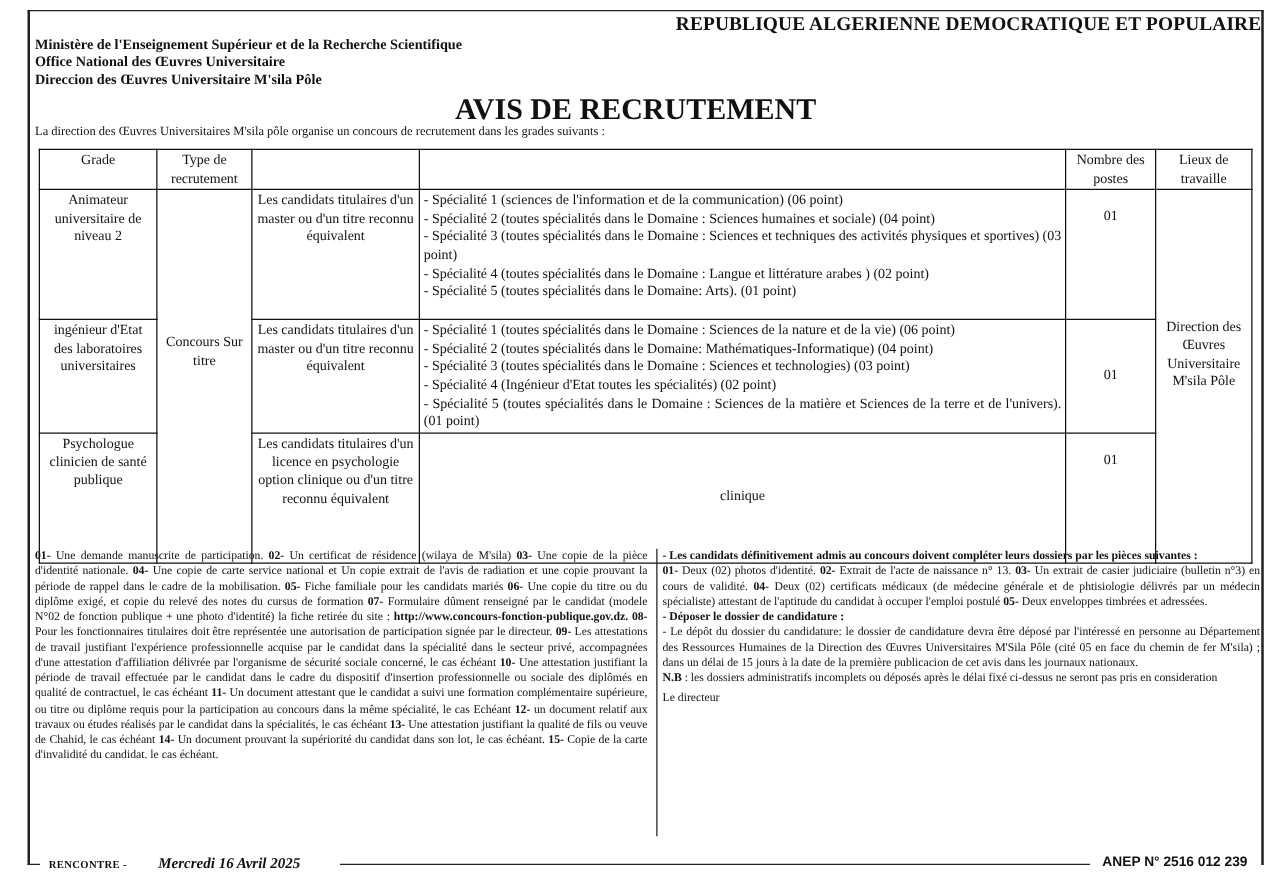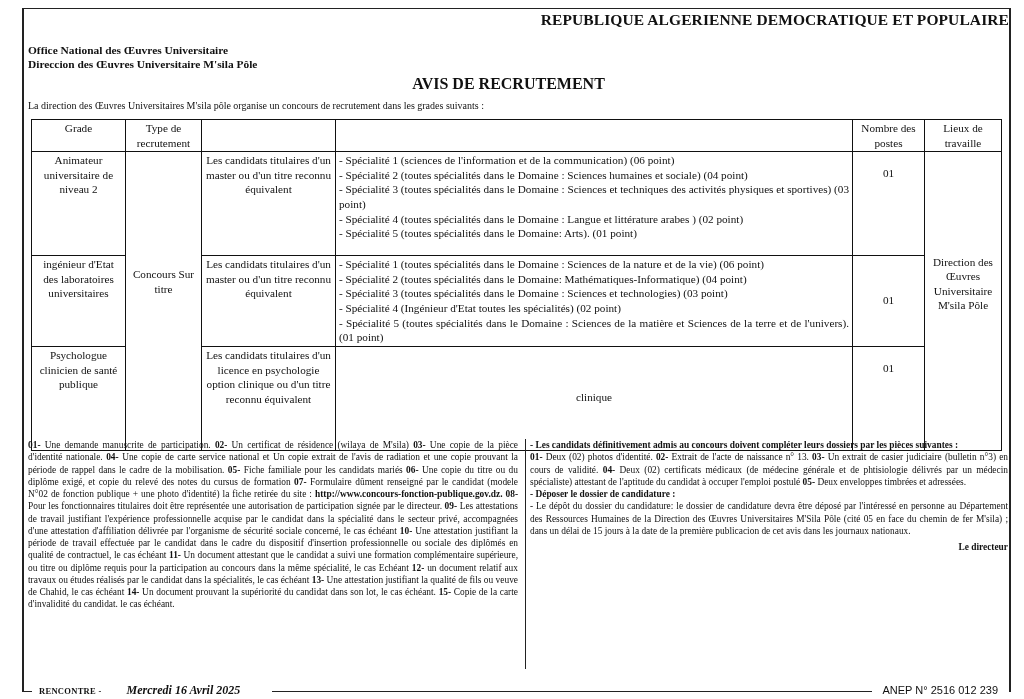--- a/index.html
+++ b/index.html
@@ -12,21 +12,21 @@
     border-top: 1.5px solid #222; border-left: 2px solid #222; border-right: 2px solid #222;
   }
   .hdr-rep {
     position: absolute; left: 0; right: 0; top: 2px; text-align: right;
     font-weight: bold; font-size: 15.5px; letter-spacing: 0.1px;
   }
   .hdr-line { position: absolute; left: 4px; font-weight: bold; font-size: 11.4px; }
   .hdr-l1 { top: 21px; } .hdr-l2 { top: 35px; } .hdr-l3 { top: 49px; }
   .avis {
     position: absolute; left: 0; right: 16px; top: 66px; text-align: center;
-    font-weight: bold; font-size: 16px;
+    font-weight: bold; font-size: 24px;
   }
   .intro { position: absolute; left: 4px; top: 91px; font-size: 10px; }
 
   table.rec {
     position: absolute; left: 7px; top: 110px; width: 971px; border-collapse: collapse;
     font-size: 11.2px; line-height: 14.6px; table-layout: fixed;
   }
   table.rec td, table.rec th {
     border: 1.6px solid #111; vertical-align: top; padding: 1px 3px;
     font-weight: normal;
@@ -49,41 +49,42 @@
   .cols {
     position: absolute; left: 4px; top: 430px; width: 979px; height: 245px;
     font-size: 9.4px; line-height: 12.25px; text-align: justify;
   }
   .col-left { position: absolute; left: 0; top: 0; width: 490px; }
   .col-right {
     position: absolute; left: 497px; top: 0; width: 478px; padding-left: 4px;
     border-left: 1.2px solid #222; height: 230px;
   }
   .b { font-weight: bold; }
-  .sig { text-align: right; font-weight: bold; margin-top: 4px; }
+  .sig { text-align: left; font-weight: normal; margin-top: 4px; }
 
   .footer-left {
     position: absolute; left: 22px; top: 683px; font-size: 11px;
     display: flex; align-items: center;
   }
   .brand { font-size: 8.5px; font-weight: bold; letter-spacing: 0.3px; margin-left: 14px; background: #fff; padding: 0 3px; }
   .date { font-style: italic; font-weight: bold; font-size: 12px; margin-left: 22px; }
   .rule { position: absolute; top: 691px; height: 0; border-top: 1.3px solid #222; }
   .rule-l { left: 22px; width: 10px; }
   .rule-m { left: 272px; width: 600px; }
   .anep {
-    position: absolute; right: 26px; top: 684px; font-weight: normal; font-size: 11px;
+    position: absolute; right: 26px; top: 684px; font-weight: bold; font-size: 11px;
     font-family: "Liberation Sans", "DejaVu Sans", sans-serif; background: #fff; padding-left: 4px;
   }
 </style>
 </head>
 <body>
 
 <div class="frame">
   <div class="hdr-rep">REPUBLIQUE ALGERIENNE DEMOCRATIQUE ET POPULAIRE</div>
+  <div class="hdr-line hdr-l1">Ministère de l'Enseignement Supérieur et de la Recherche Scientifique</div>
   <div class="hdr-line hdr-l2">Office National des Œuvres Universitaire</div>
   <div class="hdr-line hdr-l3">Direccion des Œuvres Universitaire M'sila Pôle</div>
   <div class="avis">AVIS DE RECRUTEMENT</div>
   <div class="intro">La direction des Œuvres Universitaires M'sila pôle organise un concours de recrutement dans les grades suivants :</div>
 
   <table class="rec">
     <thead>
       <tr>
         <th class="c-grade">Grade</th>
         <th class="c-type">Type de recrutement</th>
@@ -136,20 +137,21 @@
       </div>
     </div>
 
     <div class="col-right">
       <div class="b">- Les candidats définitivement admis au concours doivent compléter leurs dossiers par les pièces suivantes :</div>
       <div>
         <span class="b">01-</span><span> Deux (02) photos d'identité. </span><span class="b">02-</span><span> Extrait de l'acte de naissance n° 13. </span><span class="b">03-</span><span> Un extrait de casier judiciaire (bulletin n°3) en cours de validité. </span><span class="b">04-</span><span> Deux (02) certificats médicaux (de médecine générale et de phtisiologie délivrés par un médecin spécialiste) attestant de l'aptitude du candidat à occuper l'emploi postulé </span><span class="b">05-</span><span> Deux enveloppes timbrées et adressées.</span>
       </div>
       <div class="b">- Déposer le dossier de candidature :</div>
       <div>- Le dépôt du dossier du candidature: le dossier de candidature devra être déposé par l'intéressé en personne au Département des Ressources Humaines de la Direction des Œuvres Universitaires M'Sila Pôle (cité 05 en face du chemin de fer M'sila) ; dans un délai de 15 jours à la date de la première publicacion de cet avis dans les journaux nationaux.</div>
+      <div><span class="b">N.B</span><span> : les dossiers administratifs incomplets ou déposés après le délai fixé ci-dessus ne seront pas pris en consideration</span></div>
       <div class="sig">Le directeur</div>
     </div>
   </div>
 </div>
 
 <div class="rule rule-l"></div>
 <div class="rule rule-m"></div>
 <div class="footer-left">
   <span class="brand">RENCONTRE -</span>
   <span class="date">Mercredi 16 Avril 2025</span>

